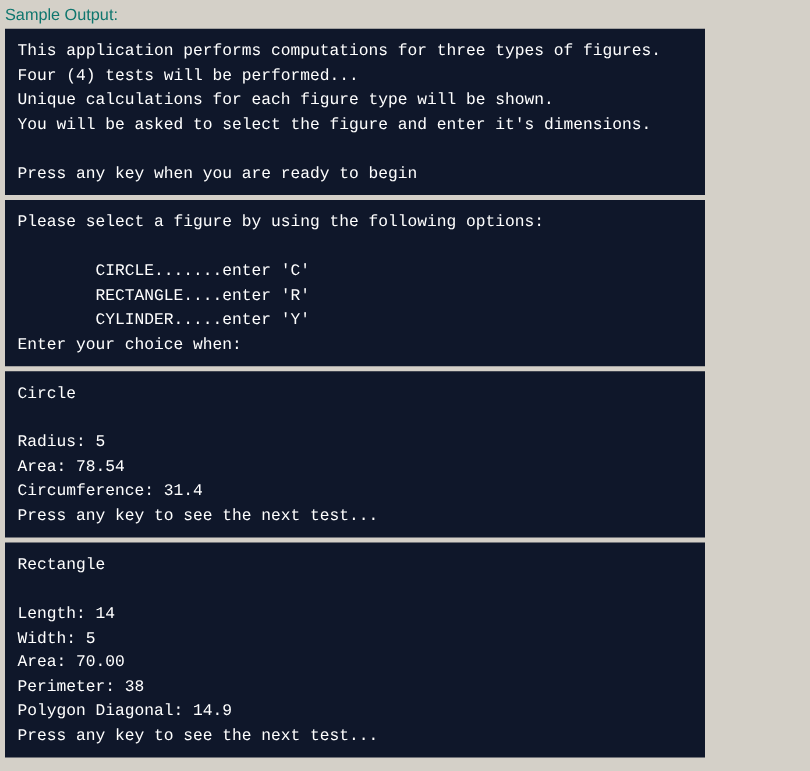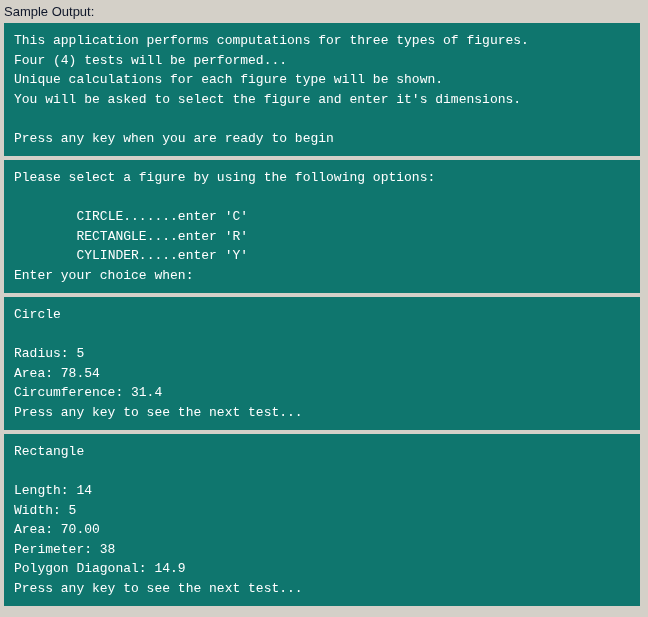--- a/index.html
+++ b/index.html
@@ -10,34 +10,34 @@
 
     body {
       background: #d4d0c8;
       font-family: Arial, sans-serif;
       font-size: 13px;
       padding: 4px;
     }
 
     .page-title {
       font-size: 13px;
-      color: #0f172a;
+      color: #0f766e;
       margin-bottom: 4px;
       font-family: Arial, sans-serif;
     }
 
     .terminal-block {
-      background: #0f766e;
+      background: #0f172a;
       color: #ffffff;
       font-family: 'Courier New', Courier, monospace;
       font-size: 13px;
       padding: 8px 10px;
       margin-bottom: 4px;
       line-height: 1.5;
-      width: 636px;
+      width: 560px;
     }
 
     .terminal-block pre {
       font-family: 'Courier New', Courier, monospace;
       font-size: 13px;
       white-space: pre-wrap;
       color: #ffffff;
     }
   </style>
 </head>

